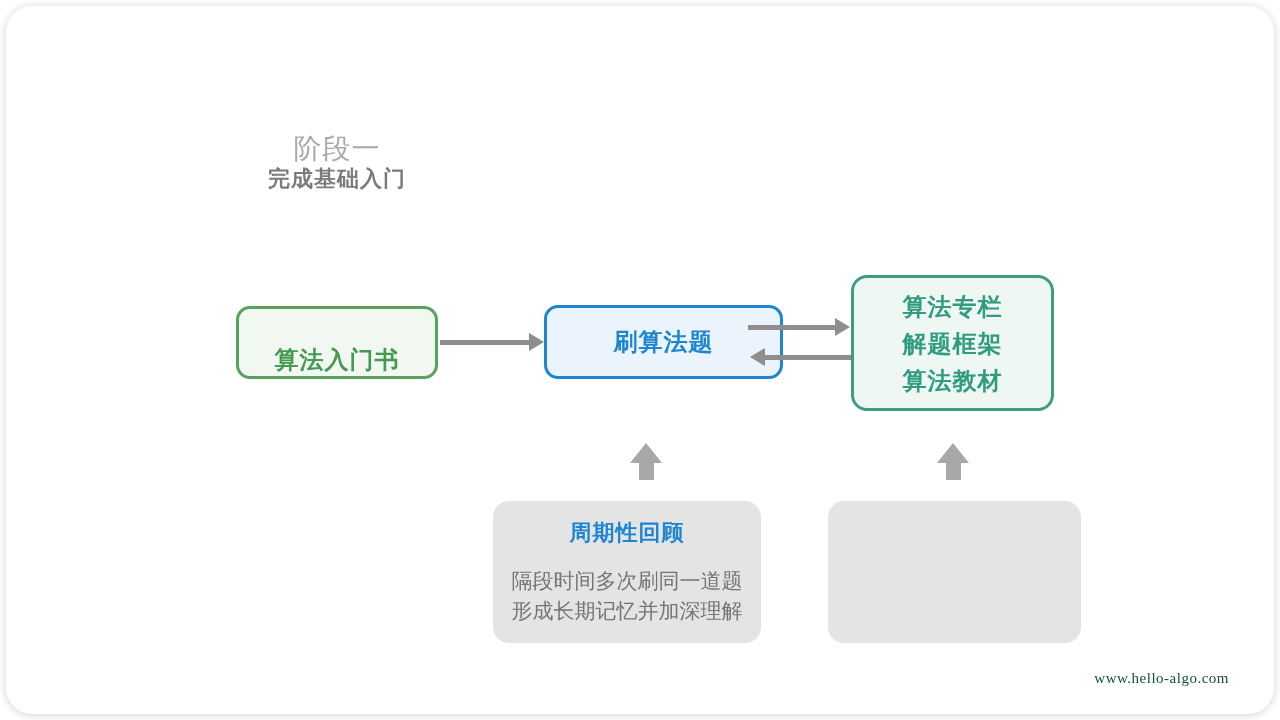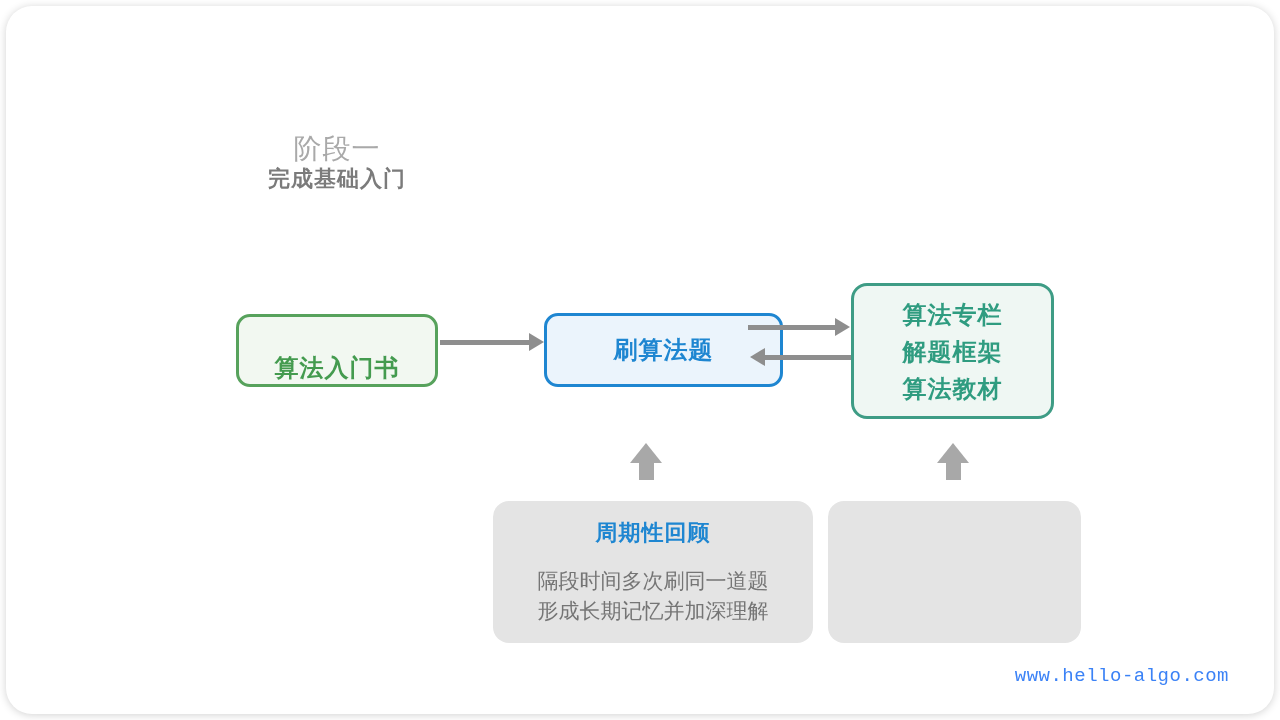--- a/index.html
+++ b/index.html
@@ -49,21 +49,20 @@
     position: absolute;
     box-sizing: border-box;
     border: 3px solid;
     border-radius: 14px;
     display: flex;
     align-items: center;
     justify-content: center;
     font-size: 24px;
     font-weight: 700;
     letter-spacing: 1px;
-    margin-top: 8px;
   }
   .node-intro {
     left: 230px; top: 300px; width: 202px; height: 73px;
     border-color: #57a25c;
     background: #f2f8f1;
     color: #449b4f;
     align-items: flex-end;
   }
   .node-practice {
     left: 538px; top: 299px; width: 239px; height: 74px;
@@ -124,44 +123,44 @@
   .callout {
     position: absolute;
     top: 495px;
     height: 142px;
     box-sizing: border-box;
     background: #e4e4e4;
     border-radius: 16px;
     text-align: center;
     padding-top: 20px;
   }
-  .callout-review  { left: 487px; width: 320px; }
+  .callout-review  { left: 487px; width: 268px; }
   .callout-summary { left: 822px; width: 253px; }
   .callout-title {
     font-size: 22px;
     line-height: 24px;
     font-weight: 700;
     letter-spacing: 1px;
   }
   .callout-title.blue { color: #1e86d1; }
   .callout-title.teal { color: #2f9c80; }
   .callout-body {
     margin-top: 21px;
     font-size: 21px;
     line-height: 30px;
     color: #757575;
   }
   
   .watermark {
     position: absolute;
     right: 45px;
     bottom: 27px;
-    font-family: Liberation Mono, monospace;
-    font-size: 19px;
-    color: #3b82f6;
+    font-family: Liberation Serif, serif;
+    font-size: 15px;
+    color: #14532d;
     letter-spacing: 0.5px;
   }
 </style>
 </head>
 <body>
 
 <div class="canvas">
   <div class="card">
 
     <div class="stage stage-1">

